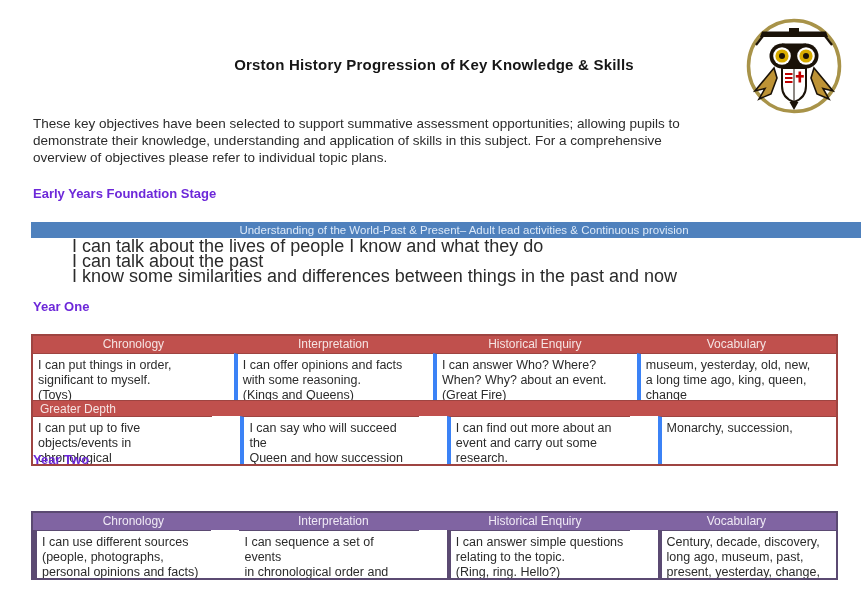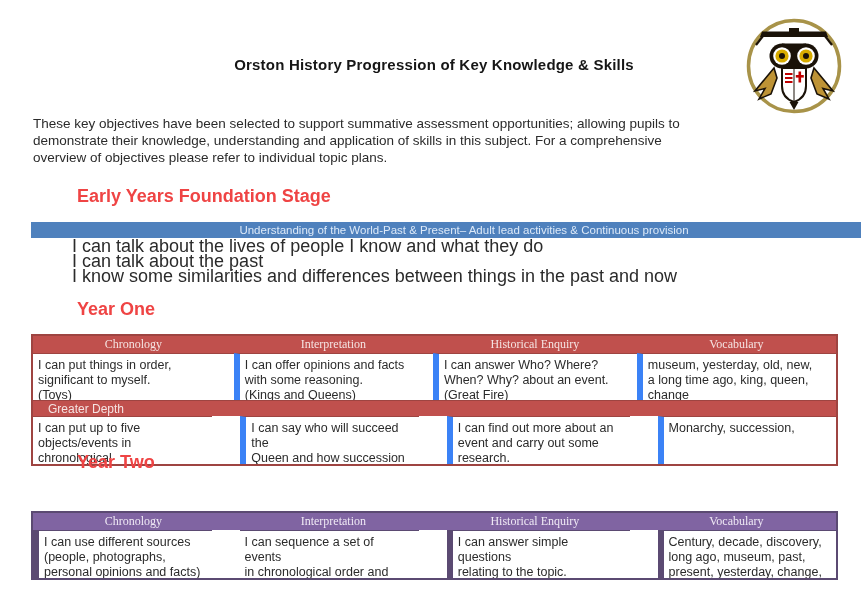--- a/index.html
+++ b/index.html
@@ -11,56 +11,56 @@
   
   .doc-title{
     top:56px;left:0;width:868px;text-align:center;
     font-size:15px;font-weight:bold;color:#161616;letter-spacing:.2px;
   }
   
   .logo-wrap{left:744px;top:16px;width:100px;height:100px;}
   
   .intro{left:33px;top:116px;width:790px;font-size:13.5px;line-height:16.8px;color:#2b2b2b;}
   
-  .section-heading{font-size:18px;font-weight:bold;color:#ef4444;margin-left:44px;}
+  .section-heading{font-size:13px;font-weight:bold;color:#6d28d9;}
   .h-eyfs{left:33px;top:186px;}
   .h-y1{left:33px;top:299px;}
   .h-y2{left:33px;top:452px;}
   
   .eyfs-banner{
     left:31px;top:222px;width:794px;height:16px;background:#4F81BD;
     color:#DCE9F8;font-size:11.5px;line-height:16px;text-align:center;
     white-space:nowrap;overflow:hidden;padding-left:36px;
   }
   .eyfs-items{left:72px;top:239px;font-size:18px;line-height:14.9px;color:#2b2b2b;}
   
   .gtable{width:807px;box-sizing:border-box;}
   .t-y1{left:31px;top:334px;border:2px solid #9E4441;}
   .t-y2{left:31px;top:511px;border:2px solid #5B4A72;}
   .trow{display:flex;width:100%;box-sizing:border-box;}
-  .hrow{height:17px;font-family:Liberation Serif, serif;}
+  .hrow{height:17px;}
   .t-y1 .hrow{background:#C0504D;color:#F5E3E2;}
   .t-y2 .hrow{background:#8064A2;color:#EFE9F5;}
   .hcell{flex:0 0 25%;box-sizing:border-box;text-align:center;font-size:12px;line-height:17px;
          white-space:nowrap;overflow:hidden;}
   .hcell.c1,.bcell.c1{flex-basis:25.0%;}
   .hcell.c2,.bcell.c2{flex-basis:24.8%;}
   .hcell.c3,.bcell.c3{flex-basis:25.4%;}
   .hcell.c4,.bcell.c4{flex-basis:24.8%;}
-  .brow .bcell{border-top:1px solid #9E4441;border-left:6px solid #3b82f6;}
+  .brow .bcell{border-top:1px solid #9E4441;border-left:4px solid #3b82f6;}
   .brow .bcell.c1{border-left:none;}
   .t-y2 .brow .bcell{border-color:#5B4A72;}
   .bcell{
     box-sizing:border-box;padding:4px 5px 0 5px;font-size:12.5px;line-height:15px;
     color:#2b2b2b;white-space:pre-line;overflow:hidden;
   }
   .r47{height:47px;}
   .r48{height:48px;gap:28px;}
   .gd-row{height:16px;background:#C0504D;color:#F5E3E2;font-size:12px;line-height:16px;
-          padding-left:15px;box-sizing:border-box;border-top:1px solid #9E4441;}
+          padding-left:7px;box-sizing:border-box;border-top:1px solid #9E4441;}
 </style>
 </head>
 <body>
 
 <div class="abs doc-title">Orston History Progression of Key Knowledge &amp; Skills</div>
 
 <div class="abs logo-wrap">
   <svg width="100" height="100" viewBox="0 0 100 100">
     <circle cx="50" cy="50" r="45.5" fill="#ffffff" stroke="#A89349" stroke-width="3.5"></circle>
 

